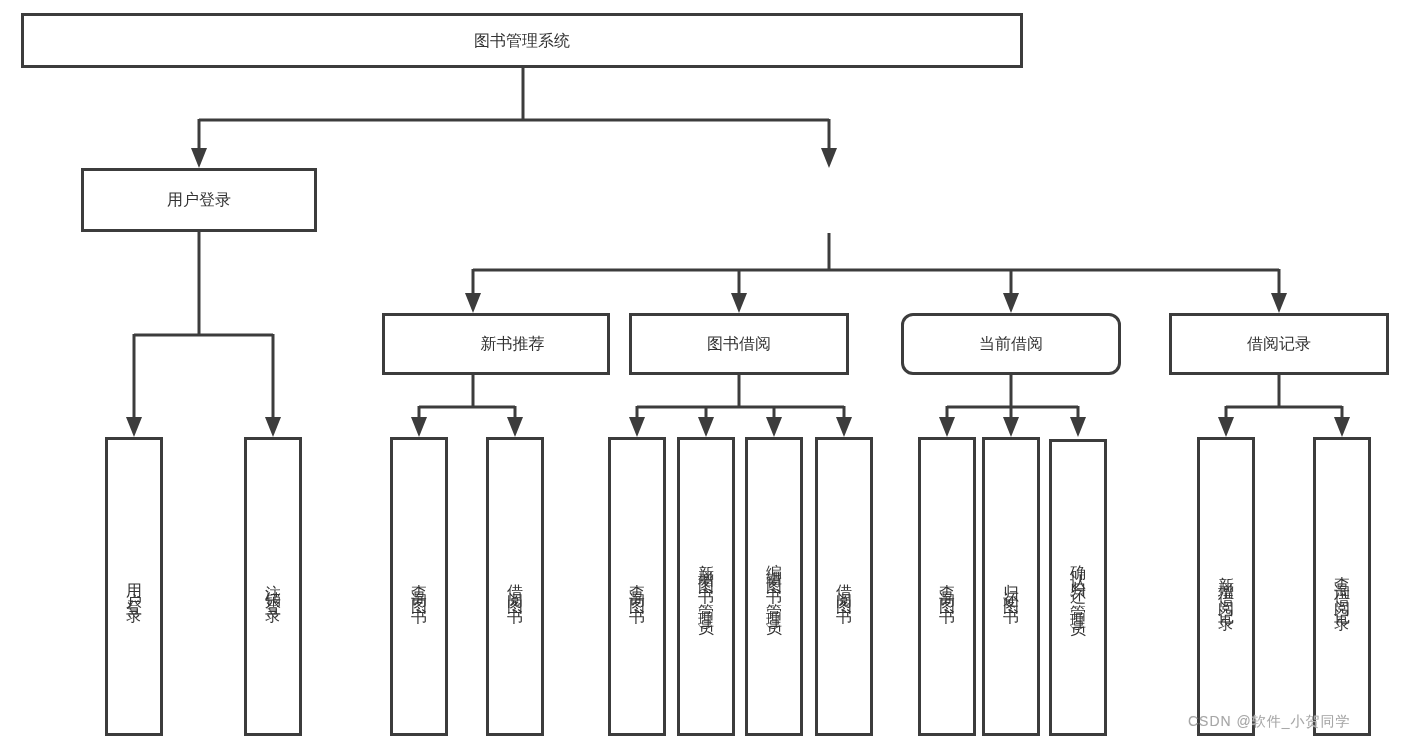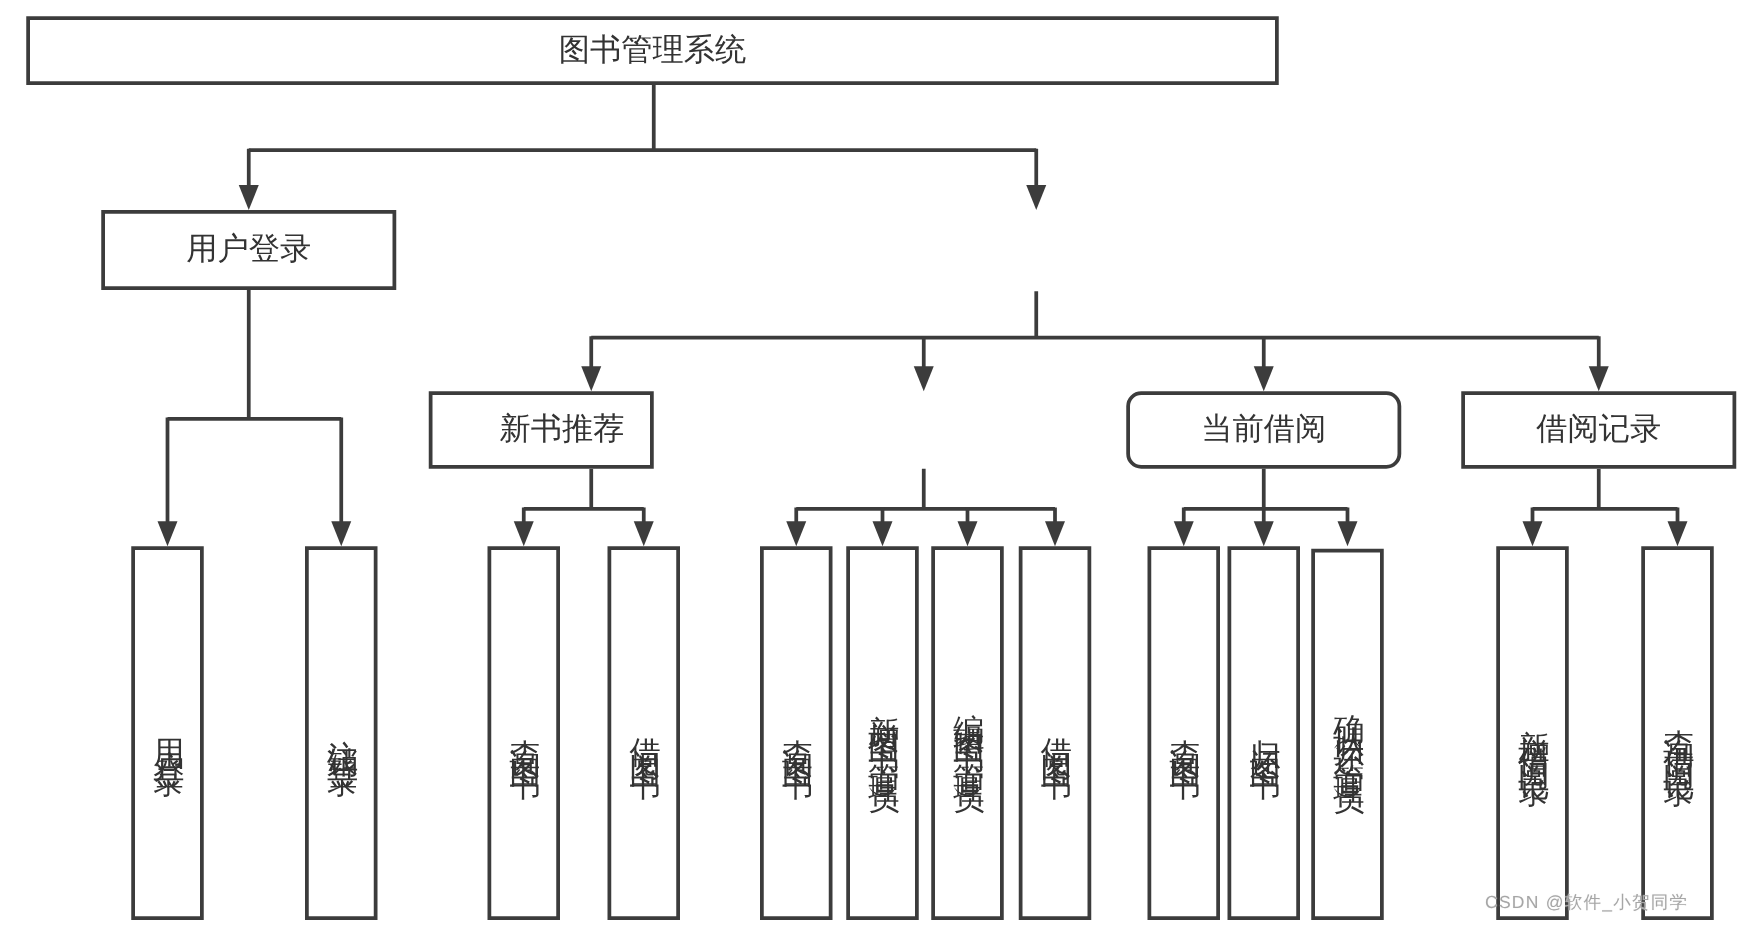--- a/index.html
+++ b/index.html
@@ -21,21 +21,21 @@
   .connectors polygon{fill:var(--line);}
   .node{
     position:absolute;
     box-sizing:border-box;
     border:3px solid var(--line);
     background:#fff;
     display:flex;
     align-items:center;
     justify-content:center;
     color:var(--text);
-    font-size:25px;
+    font-size:16px;
     line-height:1.25;
     white-space:nowrap;
   }
   .node.v{
     writing-mode:vertical-rl;
     text-orientation:mixed;
     letter-spacing:8px;
     white-space:normal;
   }
   .watermark{
@@ -128,21 +128,22 @@
       <line x1="1342" y1="406" x2="1342" y2="421"></line>
       <polygon points="1218,417 1234,417 1226,437"></polygon>
       <polygon points="1334,417 1350,417 1342,437"></polygon>
     </g>
   </svg>
 
   <div class="node" style="left:21px;top:13px;width:1002px;height:55px;">图书管理系统</div>
 
   <div class="node" style="left:81px;top:168px;width:236px;height:64px;">用户登录</div>
 
-  <div class="node" style="left:343px;top:313px;width:180px;height:62px;padding-left:33px;">新书推荐</div>
+  <div class="node" style="left:382px;top:313px;width:228px;height:62px;padding-left:33px;">新书推荐</div>
+  <div class="node" style="left:629px;top:313px;width:220px;height:62px;">图书借阅</div>
   <div class="node" style="left:901px;top:313px;width:220px;height:62px;border-radius:12px;">当前借阅</div>
   <div class="node" style="left:1169px;top:313px;width:220px;height:62px;">借阅记录</div>
 
   <div class="node v" style="left:105px;top:437px;width:58px;height:299px;">用户登录</div>
   <div class="node v" style="left:244px;top:437px;width:58px;height:299px;">注销登录</div>
 
   <div class="node v" style="left:390px;top:437px;width:58px;height:299px;">查询图书</div>
   <div class="node v" style="left:486px;top:437px;width:58px;height:299px;">借阅图书</div>
 
   <div class="node v" style="left:608px;top:437px;width:58px;height:299px;">查询图书</div>

